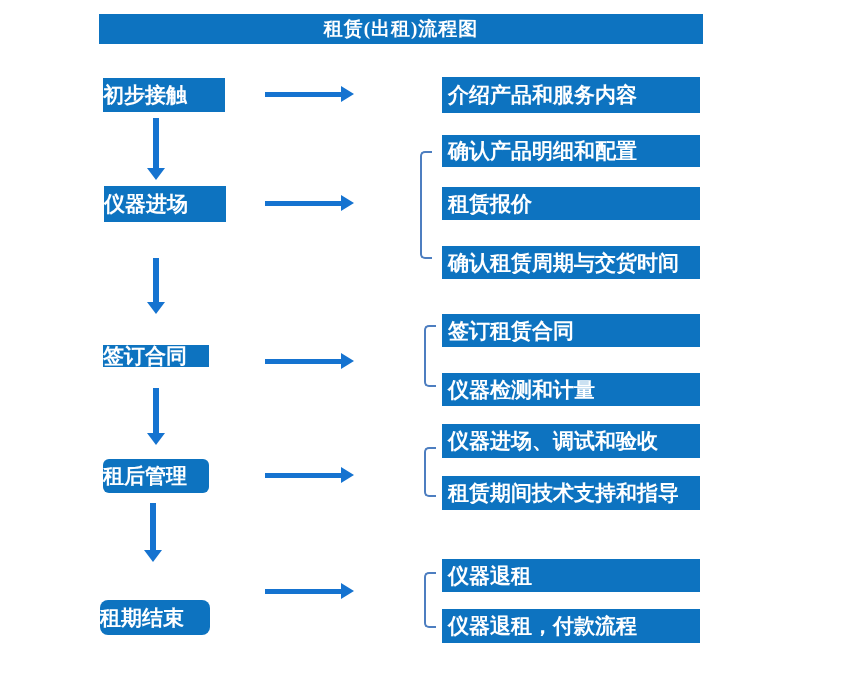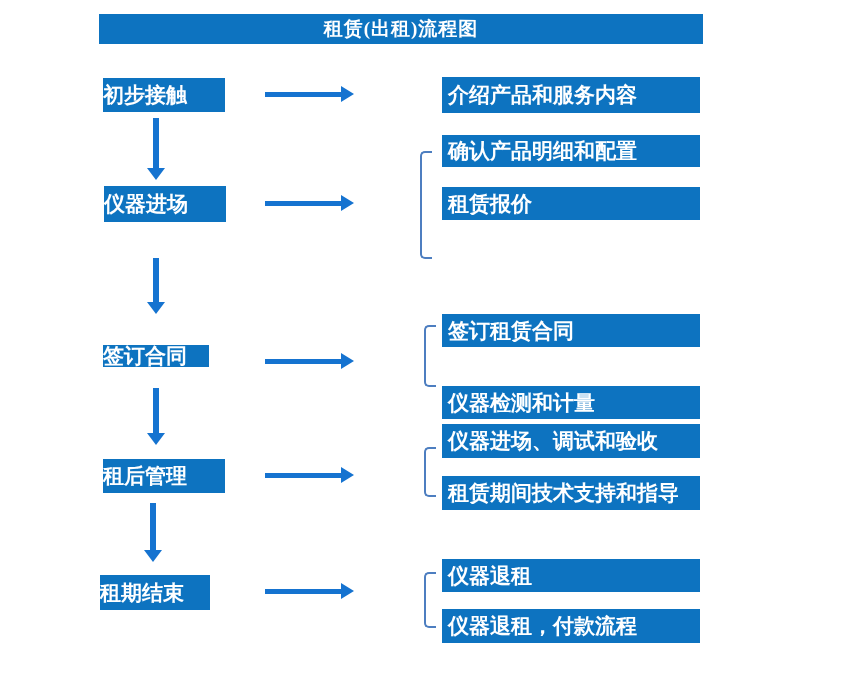--- a/index.html
+++ b/index.html
@@ -90,24 +90,24 @@
 
   <div class="box step" style="left:103px; top:78px;  width:122px; height:34px;">
     <span>初步接触</span>
   </div>
   <div class="box step" style="left:104px; top:186px; width:122px; height:36px;">
     <span>仪器进场</span>
   </div>
   <div class="box step" style="left:103px; top:345px; width:106px; height:22px;">
     <span>签订合同</span>
   </div>
-  <div class="box step" style="left:103px; top:459px; width:122px; height:34px;">
+  <div class="box step" style="left:103px; top:459px; width:106px; height:34px;border-radius:6px;">
     <span>租后管理</span>
   </div>
-  <div class="box step" style="left:100px; top:575px; width:110px; height:35px;">
+  <div class="box step" style="left:100px; top:600px; width:110px; height:35px;border-radius:8px;">
     <span>租期结束</span>
   </div>
 
   <div class="v-arrow" style="left:153px; top:118px; height:50px;"></div>
   <div class="v-arrow" style="left:153px; top:258px; height:44px;"></div>
   <div class="v-arrow" style="left:153px; top:388px; height:45px;"></div>
   <div class="v-arrow" style="left:150px; top:503px; height:47px;"></div>
 
   <div class="h-arrow" style="top:92px;"></div>
   <div class="h-arrow" style="top:201px;"></div>
@@ -122,24 +122,27 @@
 
   <div class="box detail" style="top:77px;  height:36px;">
     <span>介绍产品和服务内容</span>
   </div>
   <div class="box detail" style="top:135px; height:32px;">
     <span>确认产品明细和配置</span>
   </div>
   <div class="box detail" style="top:187px; height:33px;">
     <span>租赁报价</span>
   </div>
+  <div class="box detail" style="top:246px; height:33px;">
+    <span>确认租赁周期与交货时间</span>
+  </div>
   <div class="box detail" style="top:314px; height:33px;">
     <span>签订租赁合同</span>
   </div>
-  <div class="box detail" style="top:386px; height:33px;">
+  <div class="box detail" style="top:373px; height:33px;">
     <span>仪器检测和计量</span>
   </div>
   <div class="box detail" style="top:424px; height:34px;">
     <span>仪器进场、调试和验收</span>
   </div>
   <div class="box detail" style="top:476px; height:34px;">
     <span>租赁期间技术支持和指导</span>
   </div>
   <div class="box detail" style="top:559px; height:33px;">
     <span>仪器退租</span>

